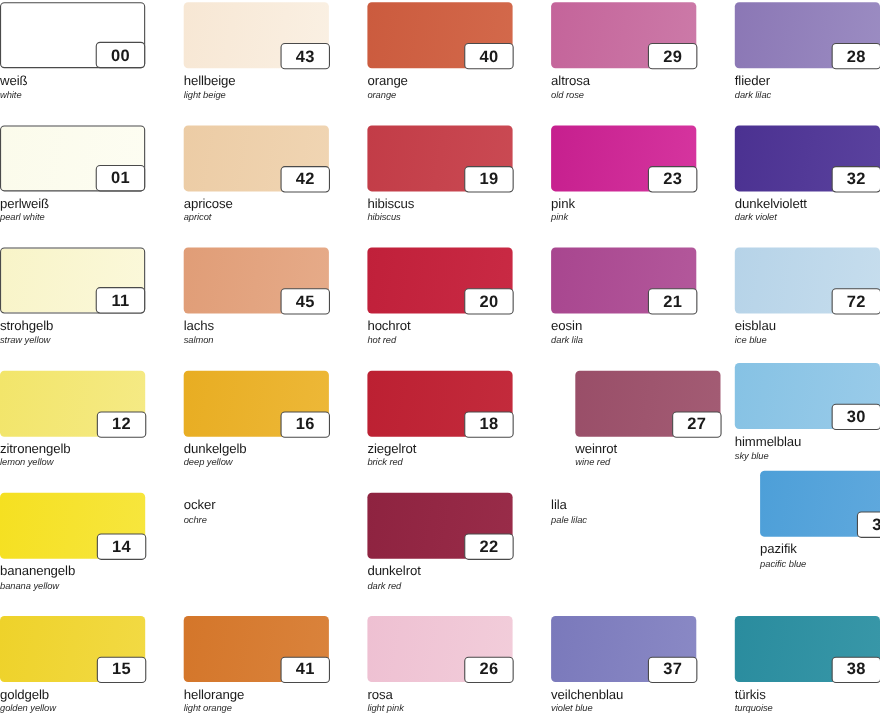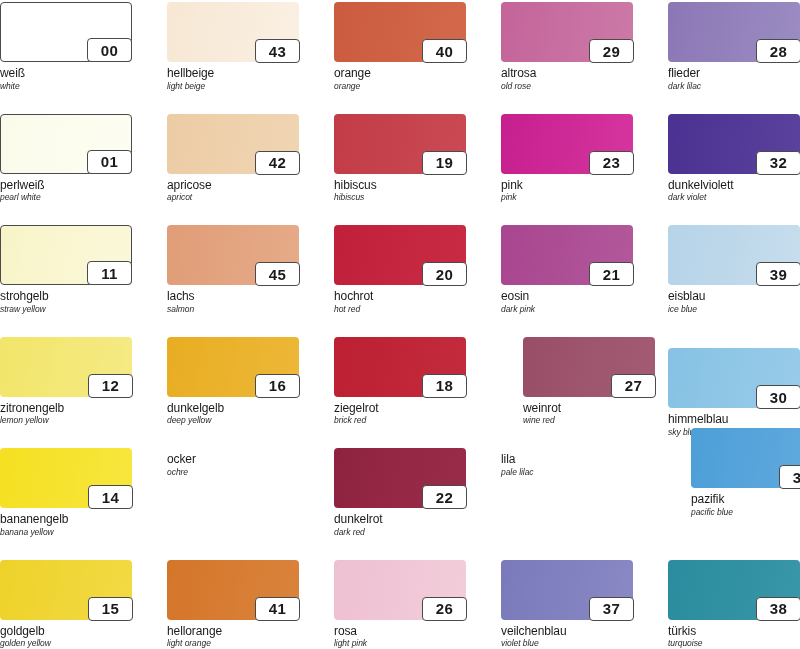--- a/index.html
+++ b/index.html
@@ -157,25 +157,25 @@
         <div class="code-box">20</div>
       </div>
       <div class="name-de">hochrot</div>
       <div class="name-en">hot red</div>
     </div>
     <div class="swatch-cell" style="left: 501px; top: 225px;">
       <div class="swatch" style="background: linear-gradient(100deg, rgb(168, 70, 143) 0%, rgb(179, 88, 155) 100%);">
         <div class="code-box">21</div>
       </div>
       <div class="name-de">eosin</div>
-      <div class="name-en">dark pink</div>
+      <div class="name-en">dark lila</div>
     </div>
     <div class="swatch-cell" style="left: 668px; top: 225px;">
       <div class="swatch" style="background: linear-gradient(100deg, rgb(182, 211, 232) 0%, rgb(198, 221, 237) 100%);">
-        <div class="code-box">39</div>
+        <div class="code-box">72</div>
       </div>
       <div class="name-de">eisblau</div>
       <div class="name-en">ice blue</div>
     </div>
     <div class="swatch-cell" style="left: 0px; top: 336.5px;">
       <div class="swatch" style="background: linear-gradient(100deg, rgb(242, 229, 106) 0%, rgb(245, 234, 133) 100%);">
         <div class="code-box">12</div>
       </div>
       <div class="name-de">zitronengelb</div>
       <div class="name-en">lemon yellow</div>
@@ -194,21 +194,21 @@
       <div class="name-de">ziegelrot</div>
       <div class="name-en">brick red</div>
     </div>
     <div class="swatch-cell" style="left: 501px; top: 336.5px; padding-left: 22px;">
       <div class="swatch" style="background: linear-gradient(100deg, rgb(153, 78, 104) 0%, rgb(163, 92, 116) 100%);">
         <div class="code-box">27</div>
       </div>
       <div class="name-de">weinrot</div>
       <div class="name-en">wine red</div>
     </div>
-    <div class="swatch-cell" style="left: 668px; top: 348px;">
+    <div class="swatch-cell" style="left: 668px; top: 330px;">
       <div class="swatch" style="background: linear-gradient(100deg, rgb(134, 194, 228) 0%, rgb(153, 203, 233) 100%);">
         <div class="code-box">30</div>
       </div>
       <div class="name-de">himmelblau</div>
       <div class="name-en">sky blue</div>
     </div>
     <div class="swatch-cell" style="left: 0px; top: 448px;">
       <div class="swatch" style="background: linear-gradient(100deg, rgb(245, 224, 33) 0%, rgb(247, 230, 62) 100%);">
         <div class="code-box">14</div>
       </div>

